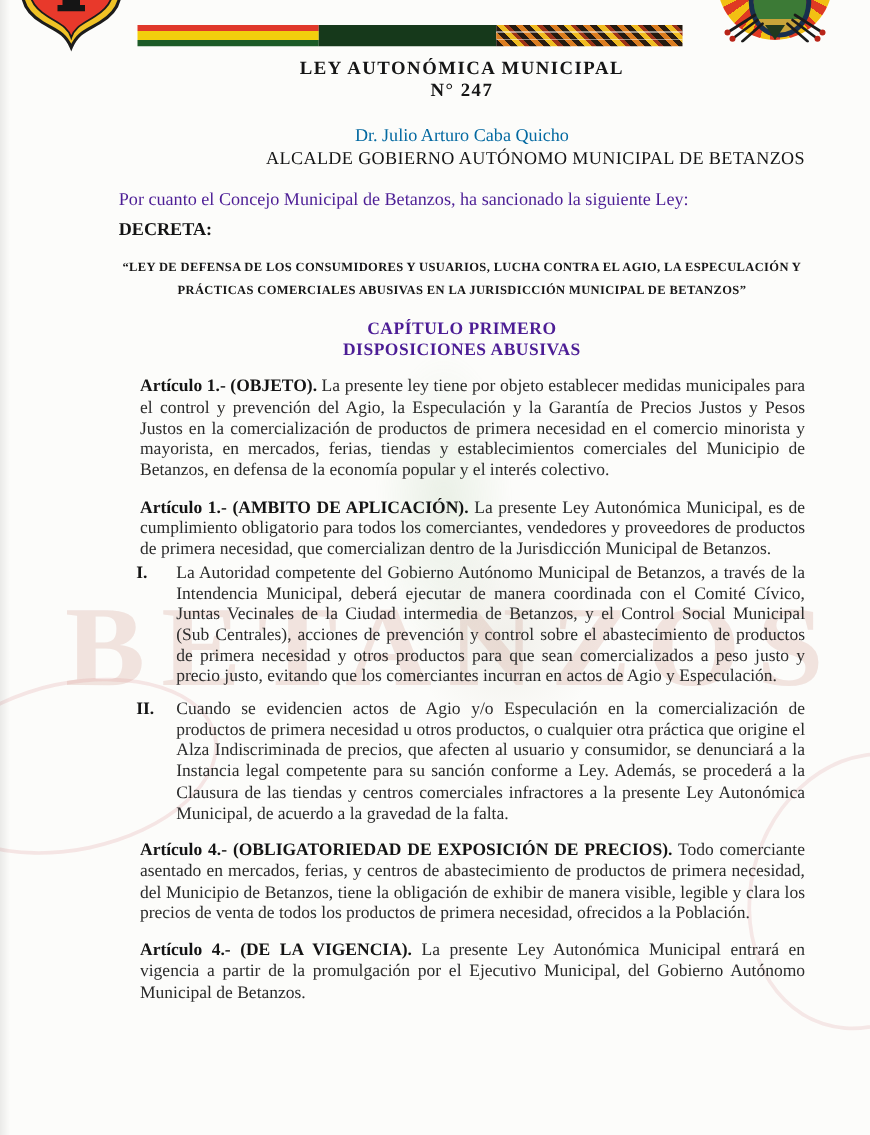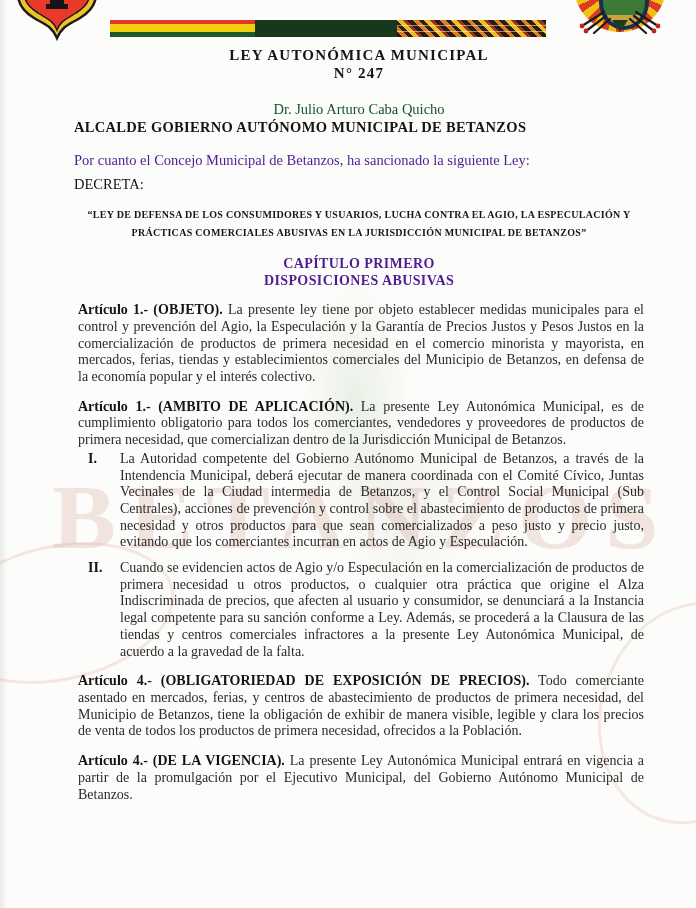--- a/index.html
+++ b/index.html
@@ -45,33 +45,33 @@
        background:radial-gradient(ellipse at 50% 50%,rgba(140,180,130,.16),rgba(140,180,130,0) 70%);
        filter:blur(2px);}
   .wm-plant2{position:absolute;left:330px;top:430px;width:150px;height:160px;z-index:0;
        background:radial-gradient(ellipse at 50% 50%,rgba(160,150,120,.12),rgba(160,150,120,0) 70%);}
   .wm-swirl-left{position:absolute;left:-60px;top:545px;width:230px;height:130px;z-index:0;
        border:3px solid rgba(222,152,148,.22);border-radius:50%;transform:rotate(-12deg);}
   .wm-swirl-right{position:absolute;left:600px;top:600px;width:180px;height:220px;z-index:0;
        border:3px solid rgba(222,152,148,.20);border-radius:50%;transform:rotate(18deg);}
 
   
-  .content{position:relative;z-index:1;padding:46px 52px 0 74px;
+  .content{position:relative;z-index:1;padding:46px 52px 0 95px;
        font-size:14px;line-height:16.7px;}
   .doc-title{margin:0;text-align:center;font-size:15px;line-height:18px;
        font-weight:bold;letter-spacing:1.2px;color:#161616;}
-  .author{margin:19px 0 0 0;text-align:center;font-size:14.5px;color:#14532d;}
-  .author-title{margin:1px 0 0 0;text-align:left;font-size:14.5px;font-weight:bold;color:#141414;letter-spacing:.3px;}
+  .author{margin:19px 0 0 0;text-align:center;font-size:14.5px;color:#0369a1;}
+  .author-title{margin:1px 0 0 0;text-align:right;font-size:14.5px;font-weight:normal;color:#141414;letter-spacing:.3px;}
   .preamble{margin:17px 0 0 0;font-size:14.5px;color:#4c1d95;}
-  .decreta{margin:7px 0 0 0;font-weight:normal;color:#141414;font-size:14.5px;}
+  .decreta{margin:7px 0 0 0;font-weight:bold;color:#141414;font-size:14.5px;}
   .law-title{margin:13px auto 0 auto;max-width:552px;text-align:center;
        font-weight:bold;color:#161616;font-size:10px;line-height:18.2px;letter-spacing:.3px;}
   .chapter{margin:13px 0 0 0;text-align:center;font-weight:bold;color:#4c1d95;
        font-size:14px;line-height:17px;letter-spacing:.4px;}
-  p.article{margin:13px 0 0 4px;text-align:justify;}
+  p.article{margin:13px 0 0 17px;text-align:justify;}
   p.article .lead{font-weight:bold;color:#141414;}
   p.article-head{margin:13px 0 0 0;font-weight:bold;color:#141414;}
   .item{display:flex;margin:2px 0 0 14px;}
   .item + .item{margin-top:9px;}
   .item .numeral{flex:0 0 32px;font-weight:bold;color:#141414;}
   .item .itext{flex:1;text-align:justify;}
 </style>
 </head>
 <body>
 

